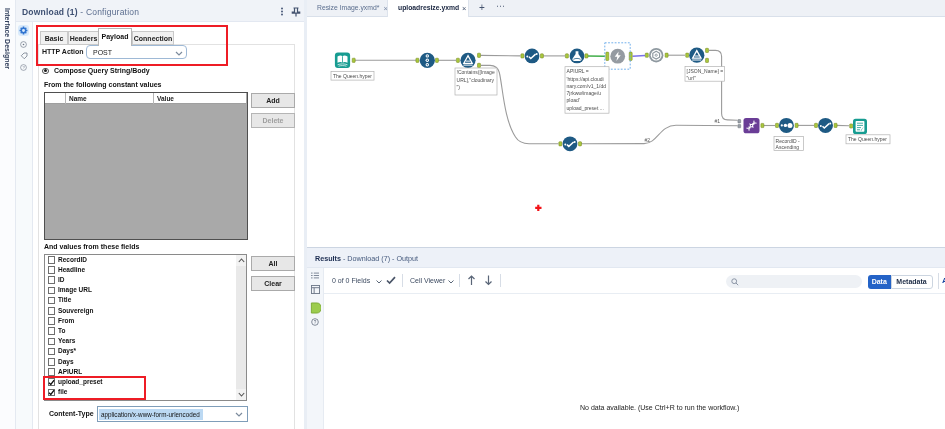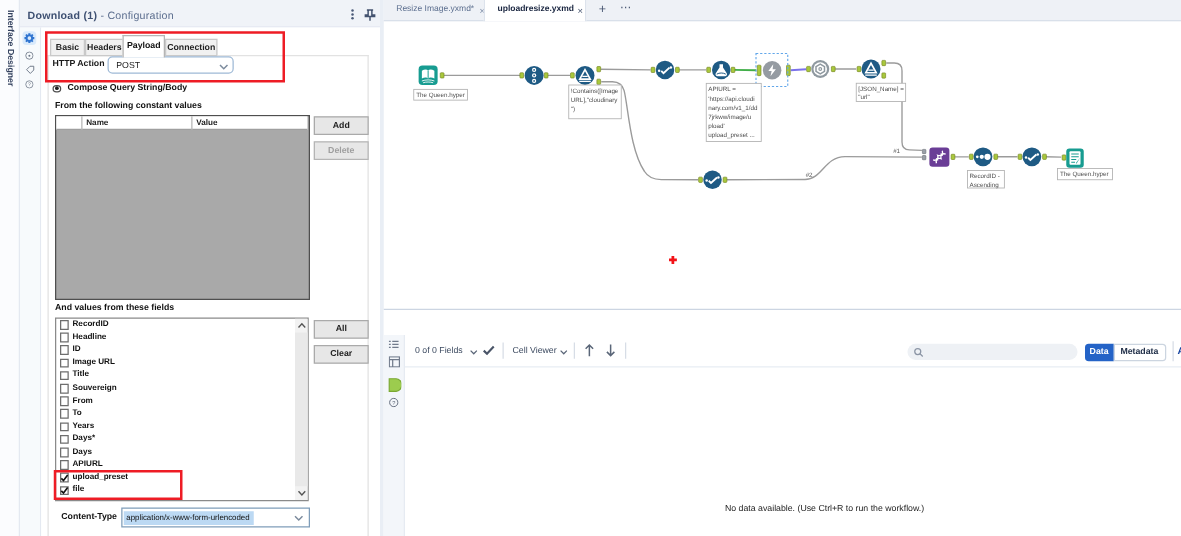--- a/index.html
+++ b/index.html
@@ -337,20 +337,23 @@
     <text x="775.6" y="149.3">Ascending</text>
 
     <rect x="846" y="134.8" width="44" height="9" fill="#fff" stroke="#b2b2b2" stroke-width="0.7"></rect>
     <text x="848" y="141.2">The Queen.hyper</text>
   </g>
 
   <path d="M535.2,207.9 L541.5,207.9 M538.3,204.7 L538.3,211.1" stroke="#f21318" stroke-width="2.2"></path>
 </svg>
 
 <div class="abs" style="left:307px;top:247px;width:638px;height:182px;background:#fff;border-top:1px solid #ccd5e2;">
+  <div class="abs" style="left:0;top:0;width:638px;height:20px;background:#edf1f8;border-bottom:1px solid #e2e8f1;">
+    <span class="abs" style="left:8px;top:6px;font-size:7.2px;color:#44597c;"><b style="color:#1b2c50;">Results</b> - Download (7) - Output</span>
+  </div>
 
   <div class="abs" style="left:17px;top:20px;width:621px;height:26px;background:#fff;border-bottom:1px solid #e8edf3;">
     <span class="abs" style="left:8px;top:9px;font-size:7px;color:#3c4a60;">0 of 0 Fields</span>
     <svg class="abs" style="left:52px;top:12px;" width="6" height="4" viewBox="0 0 6 4">
         <path d="M0.5 0.5 L3 3 L5.5 0.5" stroke="#5a6678" stroke-width="1" fill="none"></path>
       </svg>
     <svg class="abs" style="left:62px;top:8px;" width="10" height="9" viewBox="0 0 10 9">
         <path d="M1 4.5 L3.6 7 L9 1.2" stroke="#4a5568" stroke-width="1.7" fill="none"></path>
       </svg>
     <div class="abs" style="left:78px;top:6px;width:1px;height:13px;background:#d7dde6;"></div>

